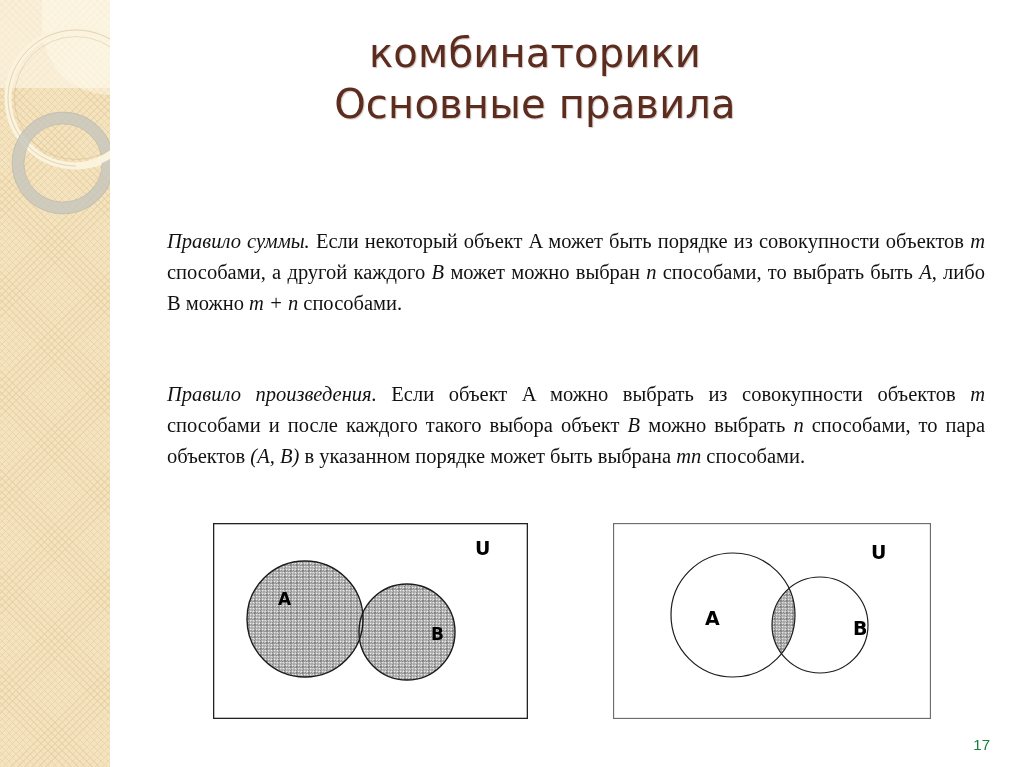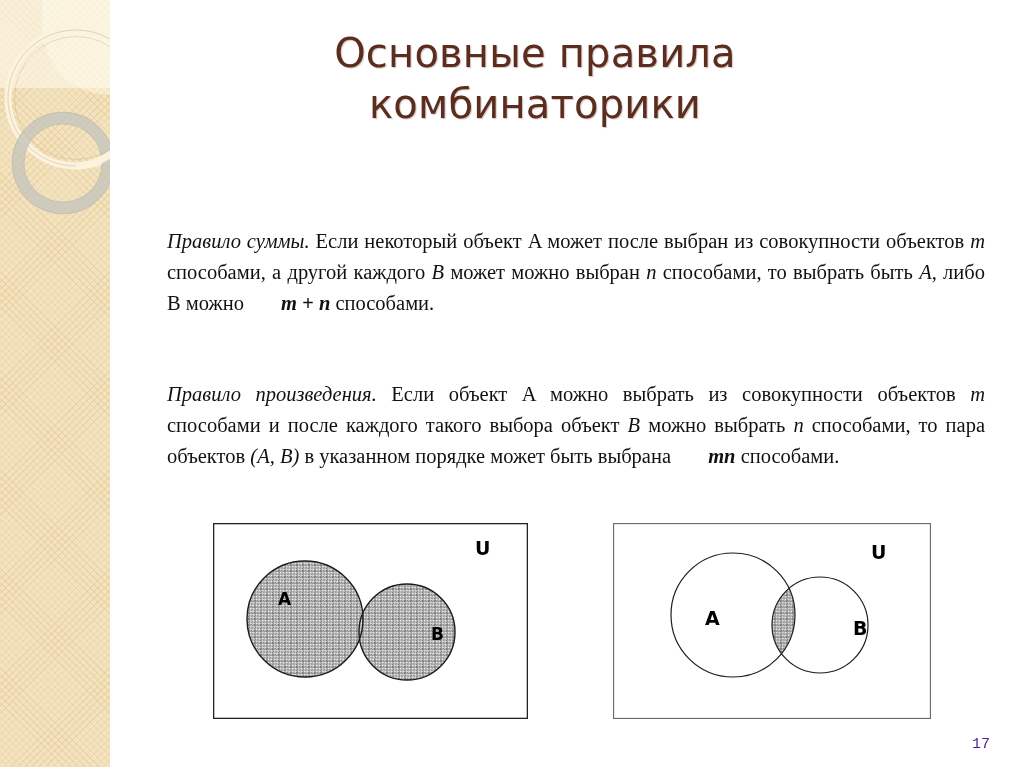--- a/index.html
+++ b/index.html
@@ -72,37 +72,37 @@
     font-family: "Liberation Serif", "DejaVu Serif", serif;
     font-size: 20.5px;
     line-height: 31px;
     color: #111111;
     text-align: justify;
     text-justify: inter-word;
   }
   #para-sum  { top: 226px; }
   #para-prod { top: 379px; }
   .para i  { }
-  .para .bi { font-weight: bold; font-style: italic; margin-left: 32px; }
+  .para .bi { font-weight: normal; font-style: italic; }
 
   
   .venn {
     position: absolute;
   }
   #venn-union        { left: 213px; top: 523px; }
   #venn-intersection { left: 613px; top: 523px; }
 
   
   #page-number {
     position: absolute;
     right: 34px;
     bottom: 14px;
-    font-family: Liberation Mono, monospace;
+    font-family: Liberation Sans, sans-serif;
     font-size: 15px;
-    color: #4c1d95;
+    color: #15803d;
   }
 </style>
 </head>
 <body>
 
 <div id="slide">
 
   <div id="sidebar">
     <div id="sidebar-texture"></div>
     <div id="sidebar-topband"></div>
@@ -124,25 +124,25 @@
         <circle cx="63" cy="163" r="45" fill="none" stroke="rgba(196,196,188,.78)" stroke-width="12"></circle>
         <circle cx="63" cy="163" r="51" fill="none" stroke="rgba(164,164,155,.35)" stroke-width="1"></circle>
         <circle cx="63" cy="163" r="39" fill="none" stroke="rgba(164,164,155,.35)" stroke-width="1"></circle>
 
         <path d="M 76 166 A 68 68 0 0 0 131 64" fill="none" stroke="#fbf3dd" stroke-width="7"></path>
       </g>
     </svg>
   </div>
 
   <div id="title">
+    <div>комбинаторики</div>
     <div>Основные правила</div>
-    <div>комбинаторики</div>
   </div>
 
-  <div class="para" id="para-sum"><i>Правило суммы.</i><span> Если некоторый объект A может после выбран из совокупности объектов </span><i>m</i><span> способами, а другой каждого </span><i>B</i><span> может можно выбран </span><i>n</i><span> способами, то выбрать быть </span><i>A</i><span>, либо B можно </span><span class="bi">m + n</span><span> способами.</span></div>
+  <div class="para" id="para-sum"><i>Правило суммы.</i><span> Если некоторый объект A может быть порядке из совокупности объектов </span><i>m</i><span> способами, а другой каждого </span><i>B</i><span> может можно выбран </span><i>n</i><span> способами, то выбрать быть </span><i>A</i><span>, либо B можно </span><span class="bi">m + n</span><span> способами.</span></div>
 
   <div class="para" id="para-prod"><i>Правило произведения.</i><span> Если объект A можно выбрать из совокупности объектов </span><i>m</i><span> способами и после каждого такого выбора объект </span><i>B</i><span> можно выбрать </span><i>n</i><span> способами, то пара объектов </span><i>(A, B)</i><span> в указанном порядке может быть выбрана </span><span class="bi">mn</span><span> способами.</span></div>
 
   <svg class="venn" id="venn-union" width="315" height="196" viewBox="0 0 315 196">
     <defs>
       <pattern id="hatchA" width="6" height="6" patternUnits="userSpaceOnUse">
         <rect width="6" height="6" fill="#eaeaea"></rect>
         <rect width="6" height="6" fill="none" stroke="#5a5a5a" stroke-width="1.6" stroke-dasharray="1.5 1.5"></rect>
         <path d="M0 0 L6 0 M0 3 L6 3" stroke="#8d8d8d" stroke-width="1"></path>
         <path d="M0 0 L0 6 M3 0 L3 6" stroke="#9a9a9a" stroke-width="1"></path>

